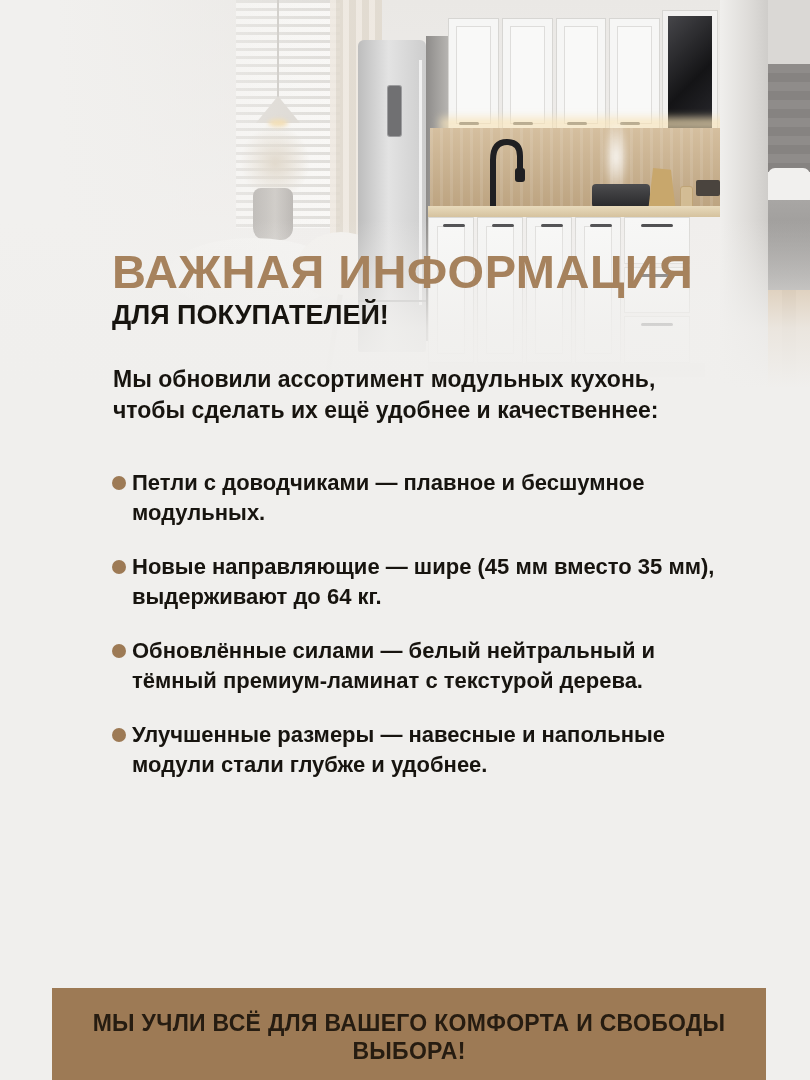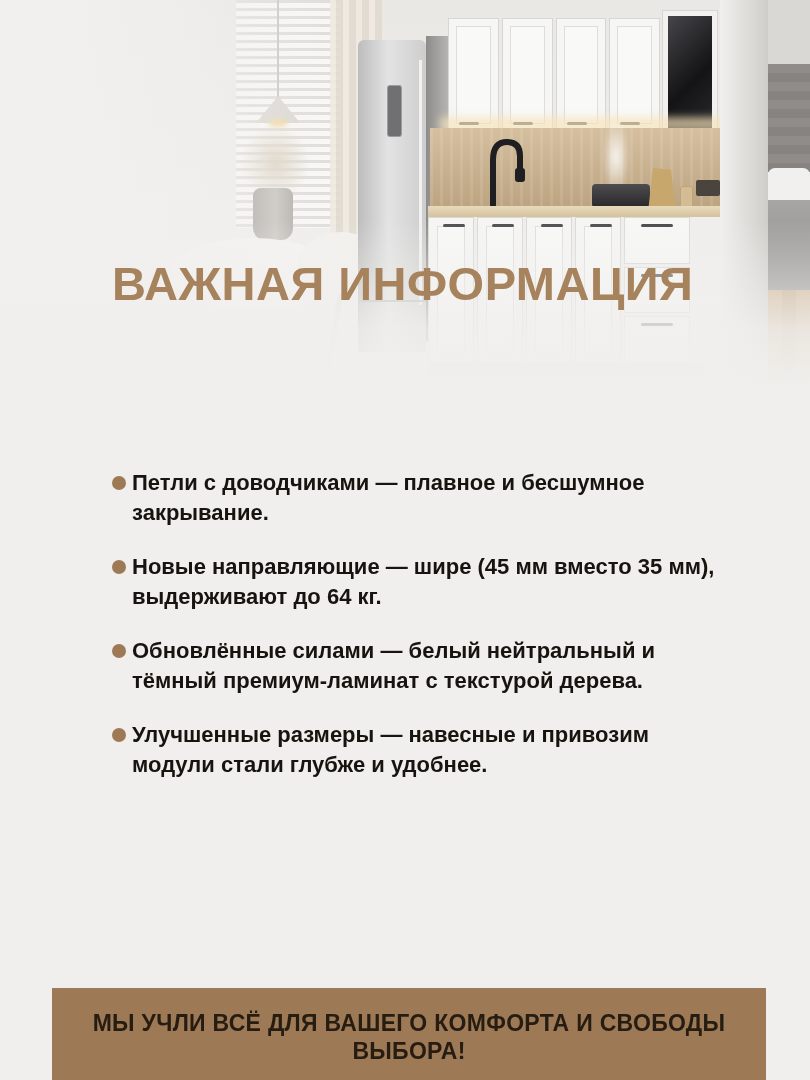--- a/index.html
+++ b/index.html
@@ -93,21 +93,21 @@
   .headboard{left:768px;top:64px;width:42px;height:108px;
     background:repeating-linear-gradient(180deg,#8f8c8a 0 9px,#868381 9px 18px)}
   .pillows{left:768px;top:168px;width:42px;height:36px;border-radius:7px;background:#f1f0ee}
   .blanket{left:768px;top:200px;width:42px;height:92px;
     background:linear-gradient(180deg,#a8a6a4,#8e8c8a)}
   .bed-floor{left:768px;top:290px;width:42px;height:110px;
     background:repeating-linear-gradient(90deg,#ccae89 0 14px,#c1a37d 14px 28px)}
   .fade-left{inset:0;background:linear-gradient(90deg,#f1f0ee 7%,rgba(241,240,238,.75) 18%,rgba(241,240,238,0) 42%)}
   .fade-bottom{inset:0;background:linear-gradient(180deg,rgba(240,239,237,0) 55%,rgba(240,239,237,.85) 82%,#f0efed 97%)}
   
-  .title{position:absolute;left:112px;top:260px;z-index:5;
+  .title{position:absolute;left:112px;top:248px;z-index:5;
     font-size:47px;line-height:1;font-weight:700;letter-spacing:.5px;color:var(--accent);
     white-space:nowrap}
   .subtitle{position:absolute;left:112px;top:301px;z-index:5;
     font-size:27px;line-height:1.1;font-weight:700;color:var(--text)}
   .intro{position:absolute;left:113px;top:364px;z-index:5;width:600px;
     font-size:23px;line-height:31px;font-weight:700;color:var(--text)}
   .bullets{position:absolute;left:112px;top:468px;z-index:5;width:610px;list-style:none}
   .bullets li{display:flex;gap:6px;margin-bottom:24px}
   .bullets .dot{flex:none;width:14px;height:14px;border-radius:50%;background:var(--dot);margin-top:8px}
   .bullets .txt{max-width:585px;font-size:22px;line-height:30px;font-weight:700;color:var(--text)}
@@ -216,37 +216,39 @@
     <div class="headboard"></div>
     <div class="pillows"></div>
     <div class="blanket"></div>
     <div class="bed-floor"></div>
 
     <div class="fade-left"></div>
     <div class="fade-bottom"></div>
   </div>
 
   <h1 class="title">ВАЖНАЯ ИНФОРМАЦИЯ</h1>
+  <div class="subtitle">ДЛЯ ПОКУПАТЕЛЕЙ!</div>
+  <p class="intro">Мы обновили ассортимент модульных кухонь, чтобы сделать их ещё удобнее и качественнее:</p>
 
   <ul class="bullets">
     <li>
       <span class="dot"></span>
-      <span class="txt">Петли с доводчиками — плавное и бесшумное закрывание.</span>
+      <span class="txt">Петли с доводчиками — плавное и бесшумное модульных.</span>
     </li>
     <li>
       <span class="dot"></span>
       <span class="txt">Новые направляющие — шире (45 мм вместо 35 мм), выдерживают до 64 кг.</span>
     </li>
     <li>
       <span class="dot"></span>
       <span class="txt">Обновлённые силами — белый нейтральный и тёмный премиум-ламинат с текстурой дерева.</span>
     </li>
     <li>
       <span class="dot"></span>
-      <span class="txt">Улучшенные размеры — навесные и привозим модули стали глубже и удобнее.</span>
+      <span class="txt">Улучшенные размеры — навесные и напольные модули стали глубже и удобнее.</span>
     </li>
   </ul>
 
   <div class="banner">
     <span class="txt">МЫ УЧЛИ ВСЁ ДЛЯ ВАШЕГО КОМФОРТА И СВОБОДЫ ВЫБОРА!</span>
   </div>
 
 </div>
 
 </body></html>

